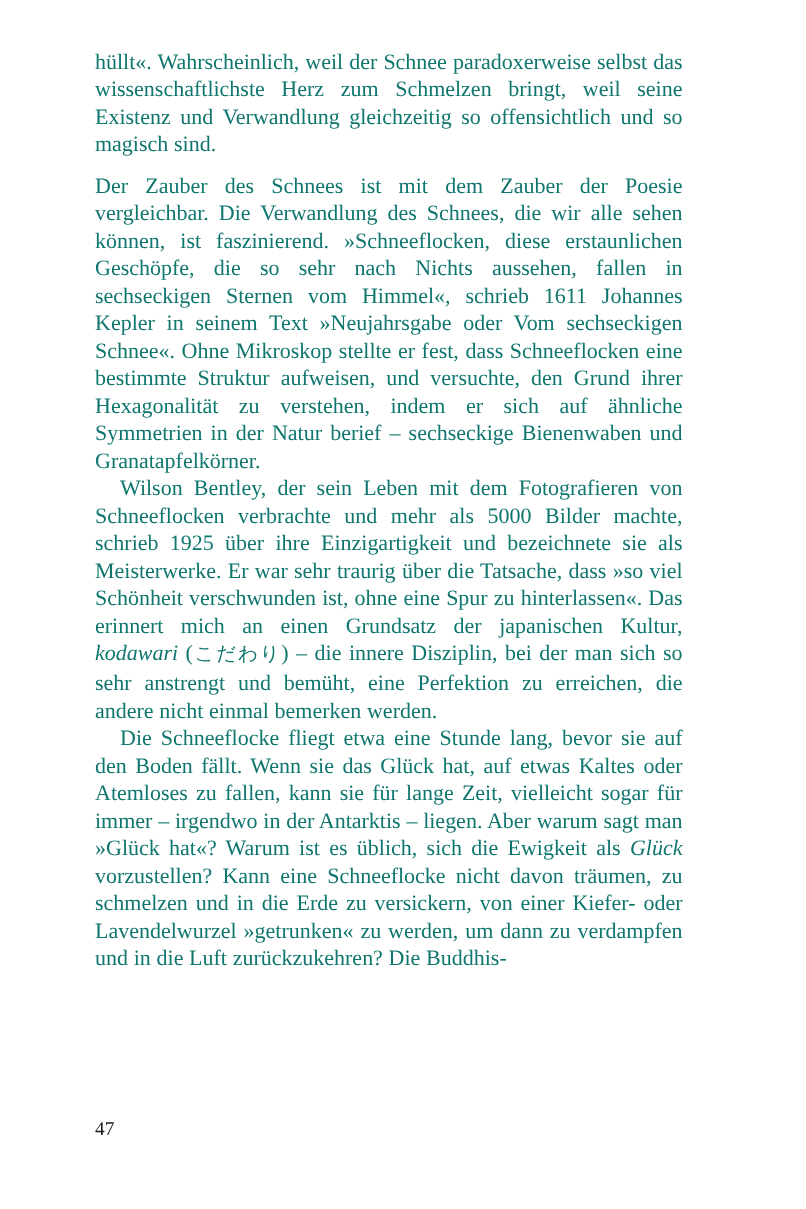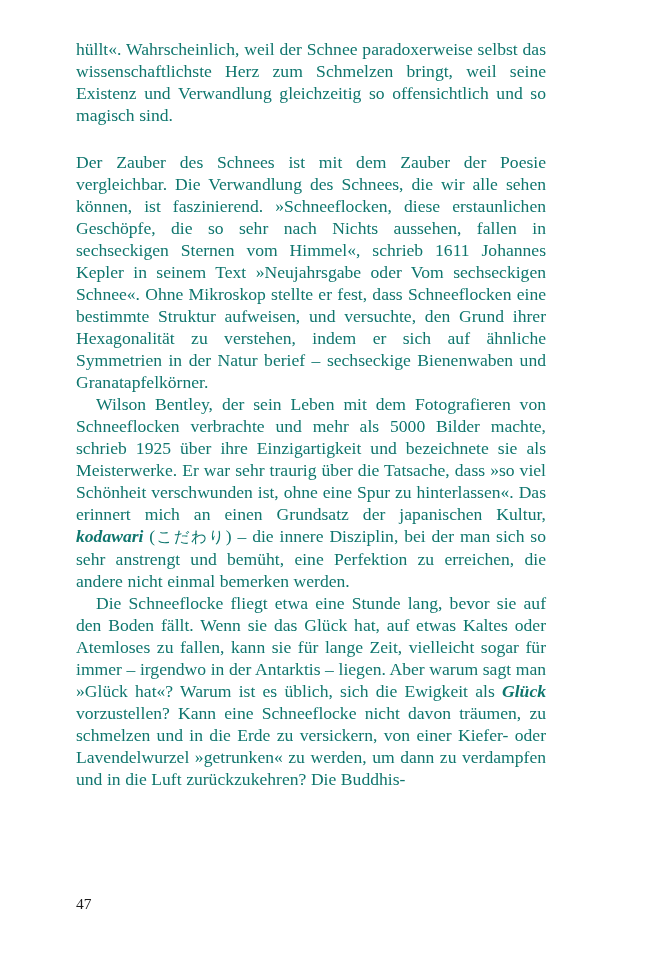--- a/index.html
+++ b/index.html
@@ -43,32 +43,31 @@
   }
 
   
   .para.continuation {
     text-indent: 0;
   }
 
   
   .para.spaced {
     text-indent: 0;
-    margin-top: 25px;
+    margin-top: 11px;
   }
 
   
   .para.indented {
     text-indent: 20px;
     margin-top: 0;
   }
 
   .ital {
     font-style: italic;
-    font-weight: bold;
   }
 
   .jp {
     font-family: Liberation Serif, serif;
     font-style: normal;
     font-size: 15.6px;
   }
 
   .folio {
     position: absolute;

